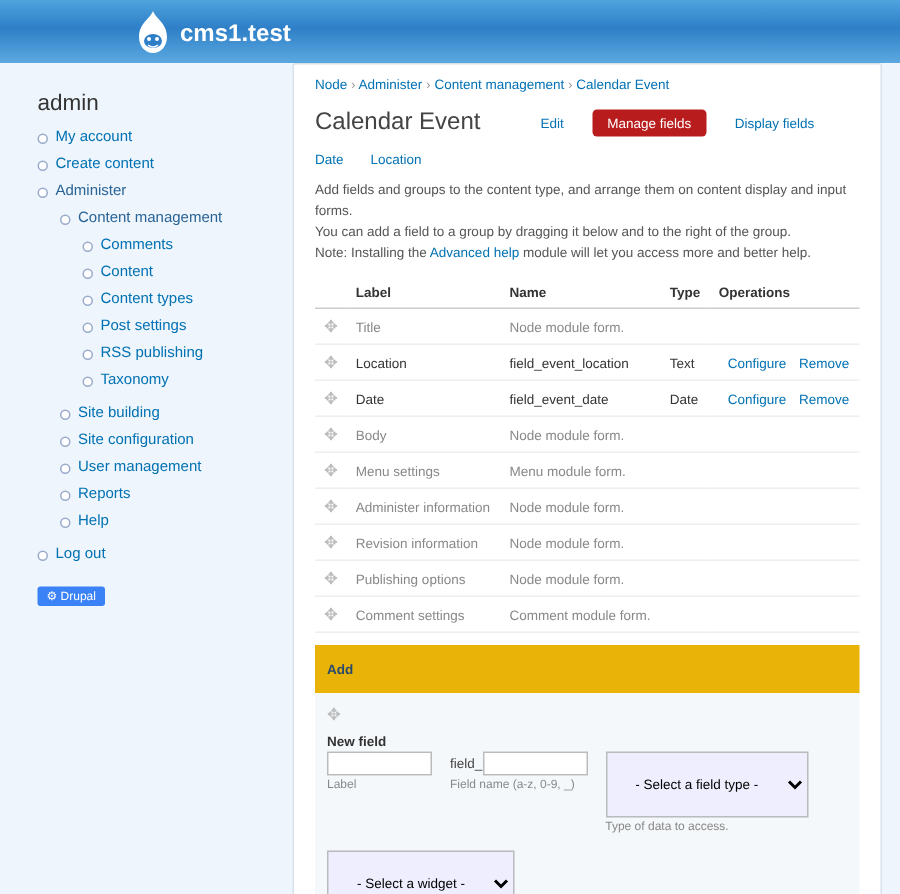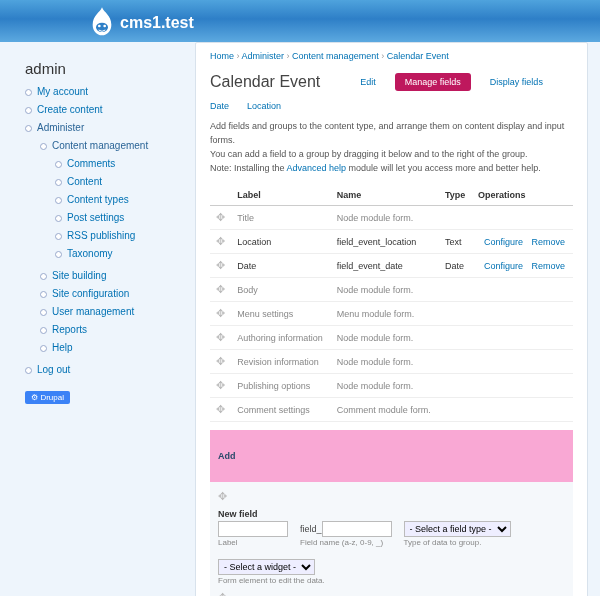--- a/index.html
+++ b/index.html
@@ -18,42 +18,42 @@
 .m ul{margin:2px 0 2px 3px}
 .badge{display:inline-block;background:#3b82f6;color:#fff;font-size:8px;padding:2px 6px;margin-top:12px;border-radius:2px}
 .badge::before{content:"⚙ ";font-size:8px}
 .main{flex:1;background:#fff;margin:0 12px 12px 0;border:1px solid #d8e2ec;border-radius:2px}
 .bc{padding:8px 14px;font-size:9px;color:#888}
 .bc a{color:#0071b3;text-decoration:none}
 .ttl{display:flex;align-items:center;padding:4px 14px 10px}
 .ttl h1{font-size:16px;color:#444;font-weight:normal;margin-right:30px}
 .tabs{display:flex;gap:9px}
 .tab{font-size:9px;padding:4px 10px;color:#0071b3;cursor:pointer;border-radius:3px}
-.tab.on{background:#be185d;color:#fff}
+.tab.on{background:#b91c1c;color:#fff}
 .sub{padding:0 14px 8px;display:flex;gap:18px;font-size:9px}
 .sub a{color:#0071b3;text-decoration:none}
 .desc{padding:0 14px 10px;font-size:9px;color:#555;line-height:14px}
 .desc a{color:#0071b3;text-decoration:none}
 table{width:calc(100% - 28px);margin:0 14px;border-collapse:collapse;font-size:9px}
 th{text-align:left;padding:5px 6px;border-bottom:1px solid #ccc;color:#333;font-weight:bold}
 td{padding:5px 6px;border-bottom:1px solid #eee;color:#888}
 tr.en td{color:#333}
 tr.en td:first-child{color:#333}
 .drag{color:#bbb;cursor:move;font-size:11px}
 .ops{text-align:left}
 .ops a{color:#0071b3;text-decoration:none;margin-left:6px}
 .add{margin:8px 14px 14px;font-size:9px}
-.addh{background:#f9a8d4;padding:21px 8px;font-weight:bold;color:#2a4a6a}
+.addh{background:#eab308;padding:11px 8px;font-weight:bold;color:#2a4a6a}
 .addb{background:#f5f8fb;padding:8px}
 .fr{margin:6px 0}
 .fr label{display:block;font-size:9px;color:#333;margin-bottom:2px;font-weight:bold}
 .fr small{color:#888;font-size:8px}
 .fgrid{display:flex;gap:12px;align-items:flex-start;flex-wrap:wrap}
 .fcol input[type=text]{border:1px solid #bbb;padding:2px;font-size:9px;width:70px}
-.fcol select{font-size:9px;border:1px solid #bbb;background:#eef;padding:1px}
+.fcol select{font-size:9px;border:1px solid #bbb;background:#eef;padding:15px}
 .sep{color:#999}
 </style>
 </head>
 <body>
 
 <div class="hdr">
  <svg class="logo" viewBox="0 0 40 48">
       <path fill="#fff" d="M20 2c-3 8-14 12-14 26 0 9 6 16 14 16s14-7 14-16C34 14 23 10 20 2z"></path>
       <ellipse cx="20" cy="32" rx="9" ry="7" fill="#2e7fc7"></ellipse>
       <circle cx="16" cy="30" r="2" fill="#fff"></circle>
@@ -86,21 +86,21 @@
     <li><a>Reports</a></li>
     <li><a>Help</a></li>
    </ul></li>
   <li><a>Log out</a></li>
  </ul>
  <span class="badge">Drupal</span>
 </div>
 
 <div class="main">
  <div class="bc">
-  <a>Home</a> <span class="sep">›</span>
+  <a>Node</a> <span class="sep">›</span>
   <a>Administer</a> <span class="sep">›</span>
   <a>Content management</a> <span class="sep">›</span>
   <a>Calendar Event</a>
  </div>
  <div class="ttl">
   <h1>Calendar Event</h1>
   <div class="tabs">
    <span class="tab">Edit</span>
    <span class="tab on">Manage fields</span>
    <span class="tab">Display fields</span>
@@ -157,21 +157,21 @@
           </tr>
           <tr>
             <td><span class="drag">✥</span></td>
             <td>Menu settings</td>
             <td>Menu module form.</td>
             <td></td>
             <td class="ops"></td>
           </tr>
           <tr>
             <td><span class="drag">✥</span></td>
-            <td>Authoring information</td>
+            <td>Administer information</td>
             <td>Node module form.</td>
             <td></td>
             <td class="ops"></td>
           </tr>
           <tr>
             <td><span class="drag">✥</span></td>
             <td>Revision information</td>
             <td>Node module form.</td>
             <td></td>
             <td class="ops"></td>
@@ -195,21 +195,21 @@
 
  <div class="add">
   <div class="addh">Add</div>
   <div class="addb">
    <span class="drag">✥</span>
    <div class="fr">
             <label>New field</label>
     <div class="fgrid">
      <div class="fcol"><input type="text" style=""><br><small>Label</small></div>
      <div class="fcol"><span>field_</span><input type="text" style=""><br><small>Field name (a-z, 0-9, _)</small></div>
-     <div class="fcol"><select><option>- Select a field type -</option></select><br><small>Type of data to group.</small></div>
+     <div class="fcol"><select><option>- Select a field type -</option></select><br><small>Type of data to access.</small></div>
      <div class="fcol"><select><option>- Select a widget -</option></select><br><small>Form element to edit the data.</small></div>
     </div>
    </div>
    <span class="drag">✥</span>
    <div class="fr">
             <label>New group</label>
 
    </div>
   </div>
  </div>

